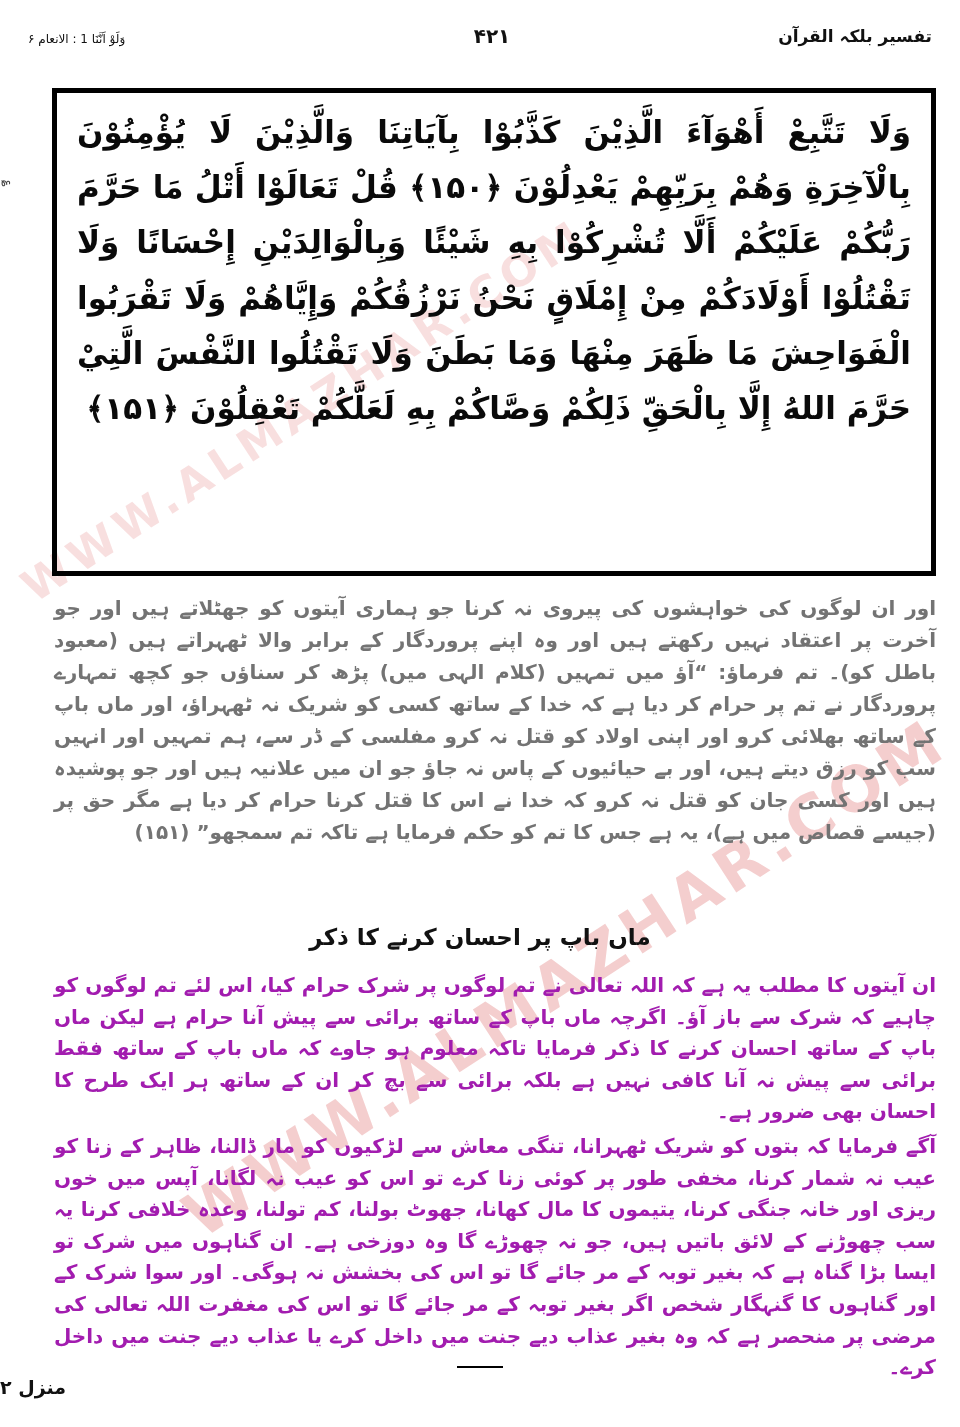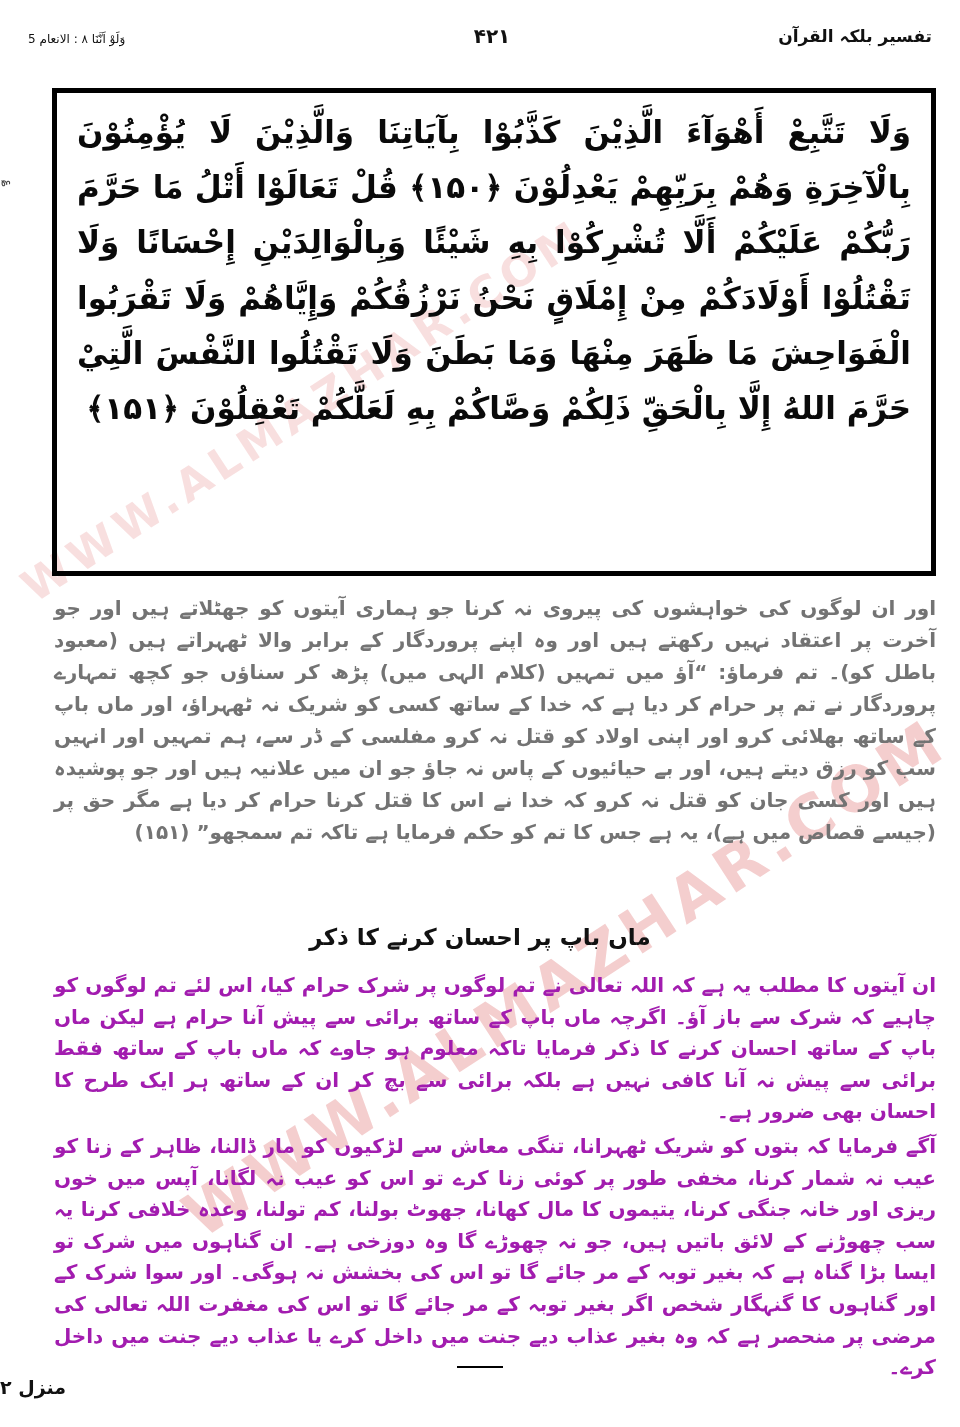--- a/index.html
+++ b/index.html
@@ -75,21 +75,21 @@
 </style>
 </head>
 <body>
 
 <div class="page">
 
   <div class="watermark wm-upper">WWW.ALMAZHAR.COM</div>
   <div class="watermark wm-lower">WWW.ALMAZHAR.COM</div>
 
   <div class="header">
-    <span class="h-left">وَلَوْ اَنَّنَا ۸ : الانعام 5</span>
+    <span class="h-left">وَلَوْ اَنَّنَا 1 : الانعام ۶</span>
     <span class="h-center">۴۲۱</span>
     <span class="h-right">تفسير بلکہ القرآن</span>
   </div>
 
   <div class="margin-note">؏</div>
 
   <div class="quran-frame">
     <div class="quran-text">وَلَا تَتَّبِعْ أَهْوَآءَ الَّذِيْنَ كَذَّبُوْا بِآيَاتِنَا وَالَّذِيْنَ لَا يُؤْمِنُوْنَ بِالْآخِرَةِ وَهُمْ بِرَبِّهِمْ يَعْدِلُوْنَ ﴿۱۵۰﴾ قُلْ تَعَالَوْا أَتْلُ مَا حَرَّمَ رَبُّكُمْ عَلَيْكُمْ أَلَّا تُشْرِكُوْا بِهِ شَيْئًا وَبِالْوَالِدَيْنِ إِحْسَانًا وَلَا تَقْتُلُوْا أَوْلَادَكُمْ مِنْ إِمْلَاقٍ نَحْنُ نَرْزُقُكُمْ وَإِيَّاهُمْ وَلَا تَقْرَبُوا الْفَوَاحِشَ مَا ظَهَرَ مِنْهَا وَمَا بَطَنَ وَلَا تَقْتُلُوا النَّفْسَ الَّتِيْ حَرَّمَ اللهُ إِلَّا بِالْحَقِّ ذَلِكُمْ وَصَّاكُمْ بِهِ لَعَلَّكُمْ تَعْقِلُوْنَ ﴿۱۵۱﴾</div>
   </div>
 

